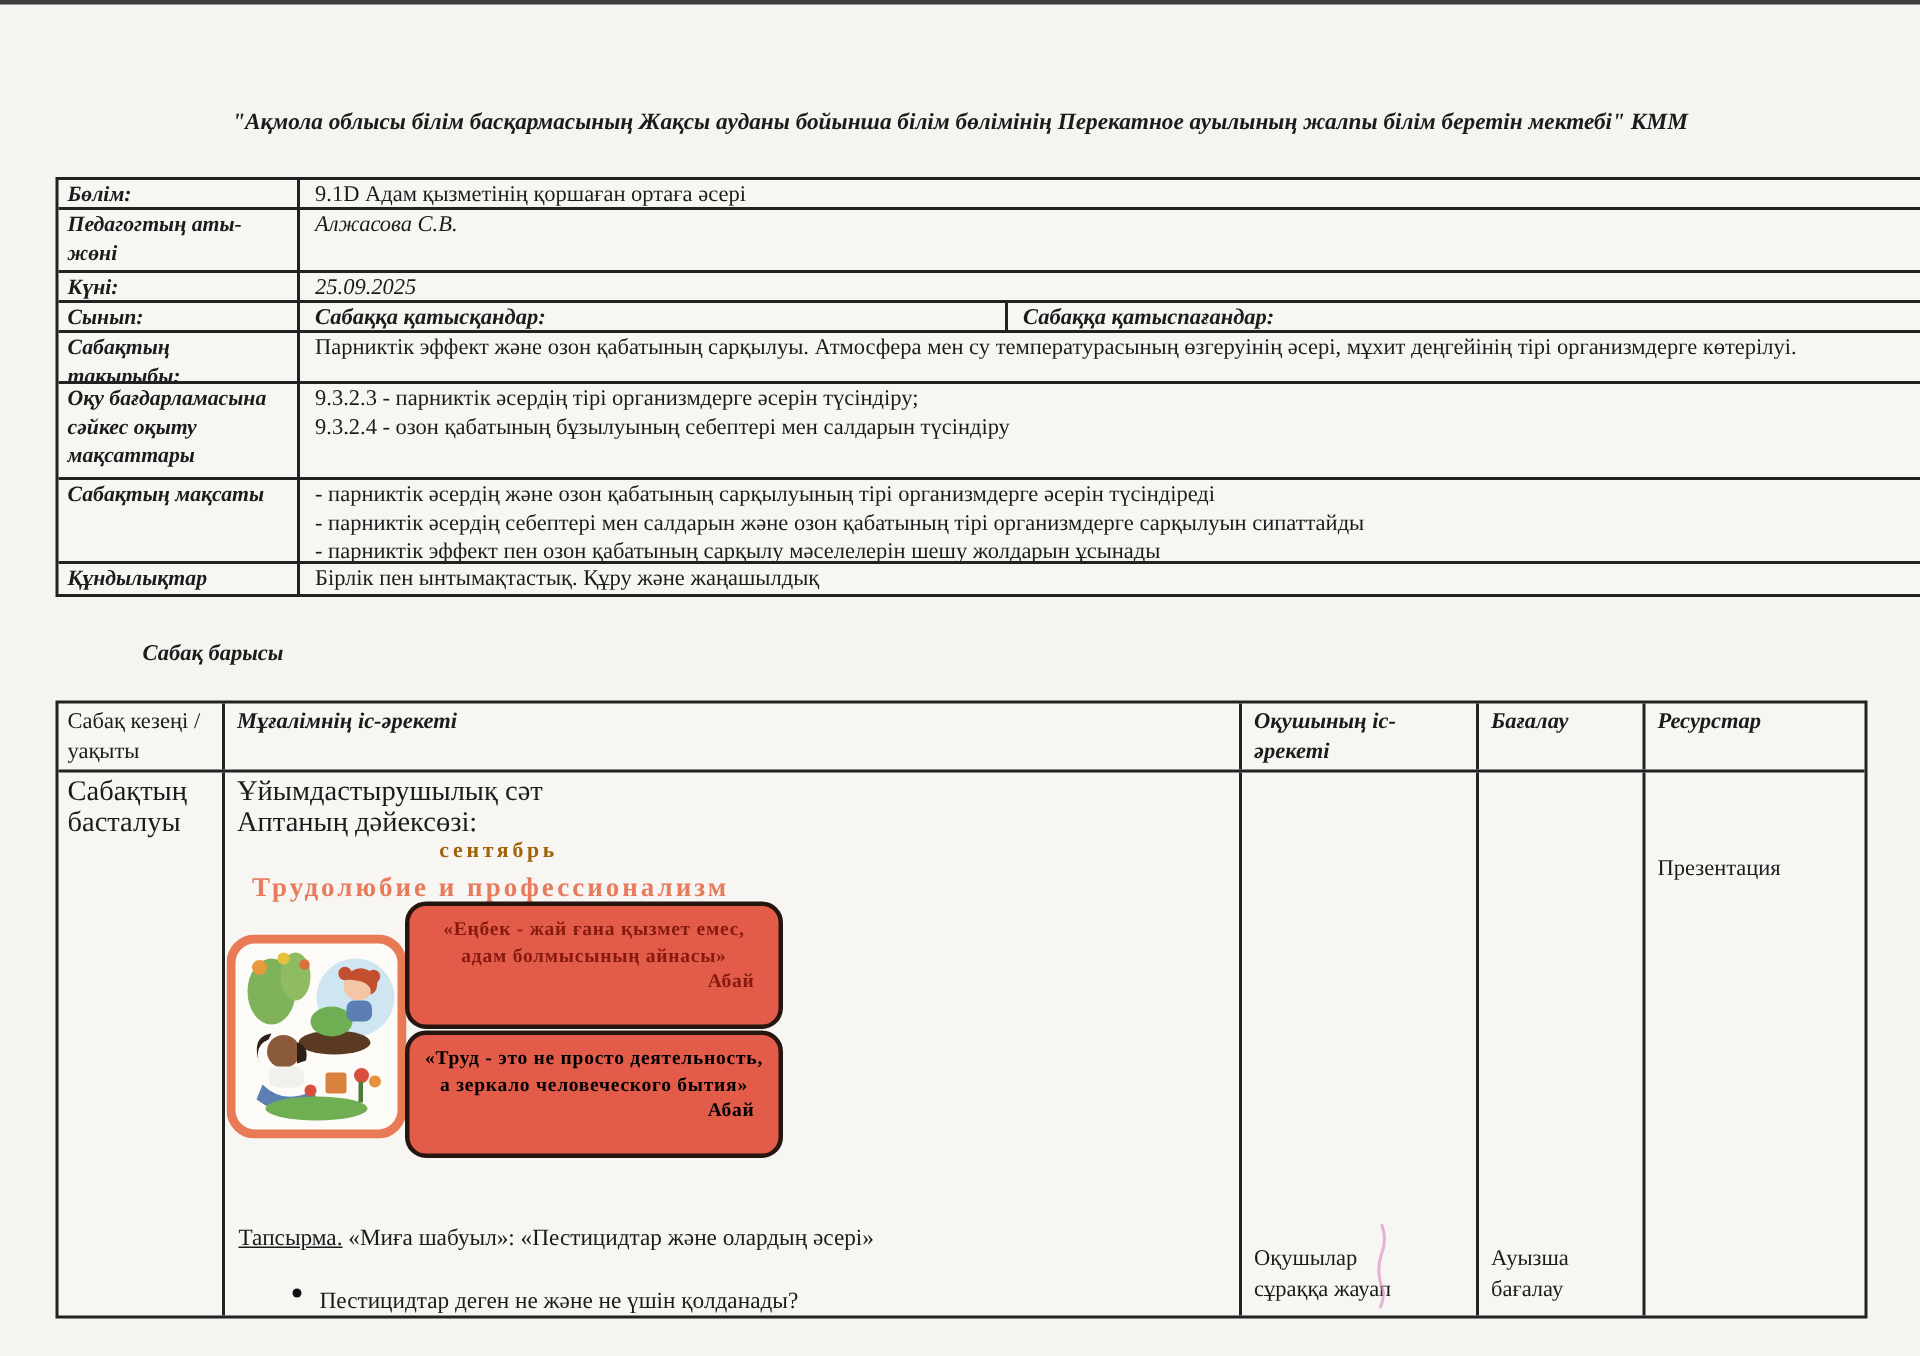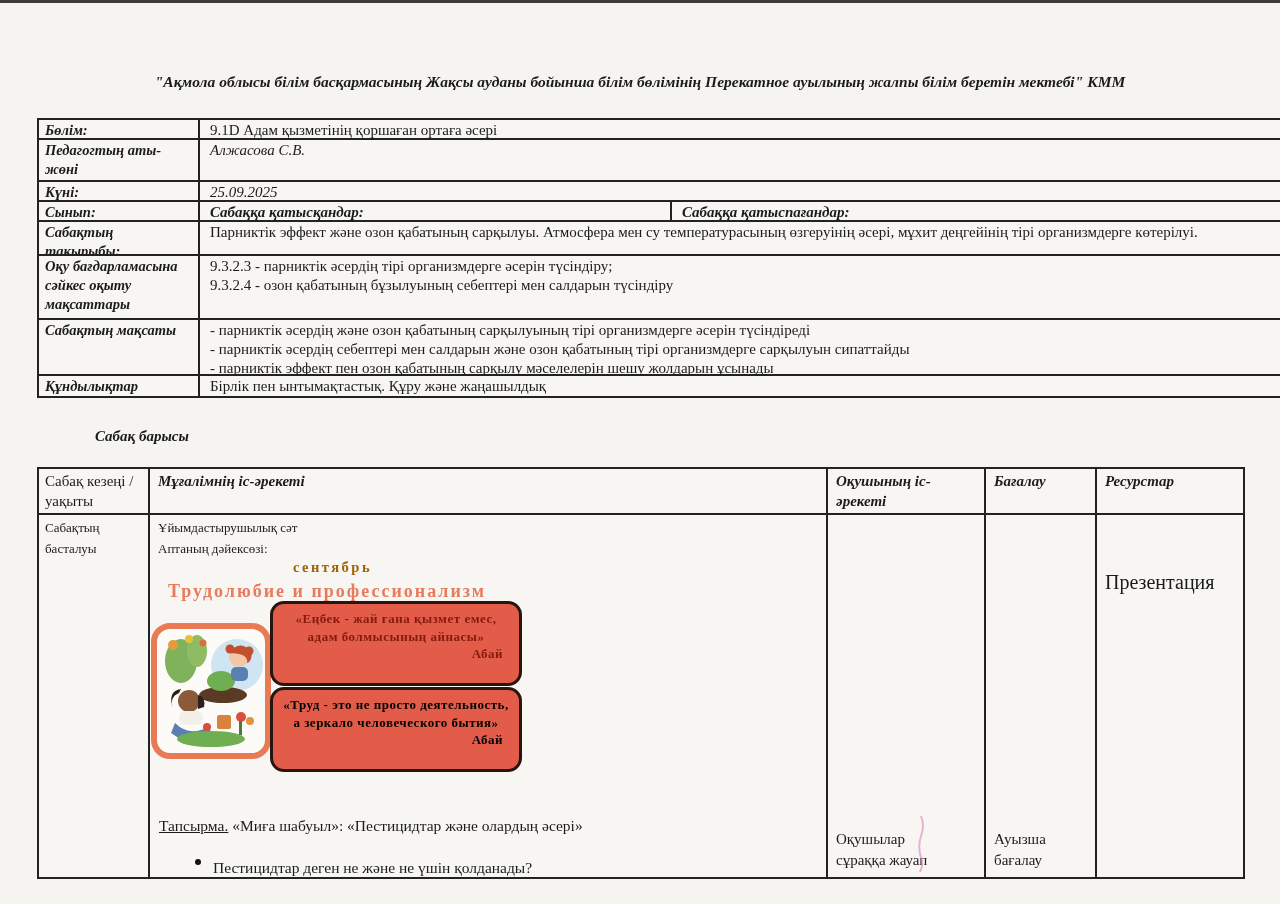--- a/index.html
+++ b/index.html
@@ -53,21 +53,21 @@
   }
   .t2head{display:flex;flex:0 0 46px;border-bottom:2px solid #222;}
   .t2body{display:flex;flex:1;}
   .c1{flex:0 0 111px;border-right:2px solid #222;padding:2px 6px;}
   .c2{flex:0 0 678px;border-right:2px solid #222;padding:2px 8px;position:relative;}
   .c3{flex:0 0 158px;border-right:2px solid #222;padding:2px 8px;display:flex;flex-direction:column;}
   .c4{flex:0 0 111px;border-right:2px solid #222;padding:2px 8px;display:flex;flex-direction:column;}
   .c5{flex:1;padding:2px 8px;}
   .t2head .hcell{font-size:15px;line-height:20px;}
   .hb{font-weight:bold;font-style:italic;}
-  .t2 .plain{font-size:13px;line-height:21px;}
+  .t2 .plain{font-size:19px;line-height:21px;}
 
   
   .month-line{
     position:absolute;left:30px;top:44px;width:305px;text-align:center;
     font-weight:bold;font-size:14.5px;letter-spacing:2.5px;
   }
   .motto-line{
     position:absolute;left:18px;top:66px;width:330px;text-align:left;
     font-weight:bold;font-size:18px;letter-spacing:2px;
   }
@@ -82,21 +82,21 @@
   .quote-author{text-align:right;padding-right:6px;}
   .clipart{
     position:absolute;left:1px;top:108px;width:120px;height:136px;
   }
   .task-line{position:absolute;left:9px;top:302px;font-size:15.5px;}
   .task-label{text-decoration:underline;}
   .bullet-line{position:absolute;left:45px;top:344px;font-size:15.5px;display:flex;align-items:flex-start;}
   .bullet-dot{width:6px;height:6px;border-radius:50%;background:#111;margin-right:12px;flex:0 0 6px;}
 
   .bottom-text{margin-top:auto;margin-bottom:4px;font-size:15px;line-height:21px;}
-  .res-text{margin-top:54px;font-size:20px;}
+  .res-text{margin-top:54px;font-size:15px;}
 
   .scan-mark{position:absolute;left:916px;top:816px;opacity:.65;}
 </style>
 </head>
 <body>
 
 <div class="paper">
   <div class="topstrip"></div>
 
   <div class="doc-title">"Ақмола облысы білім басқармасының Жақсы ауданы бойынша білім бөлімінің Перекатное ауылының жалпы білім беретін мектебі" КММ</div>

